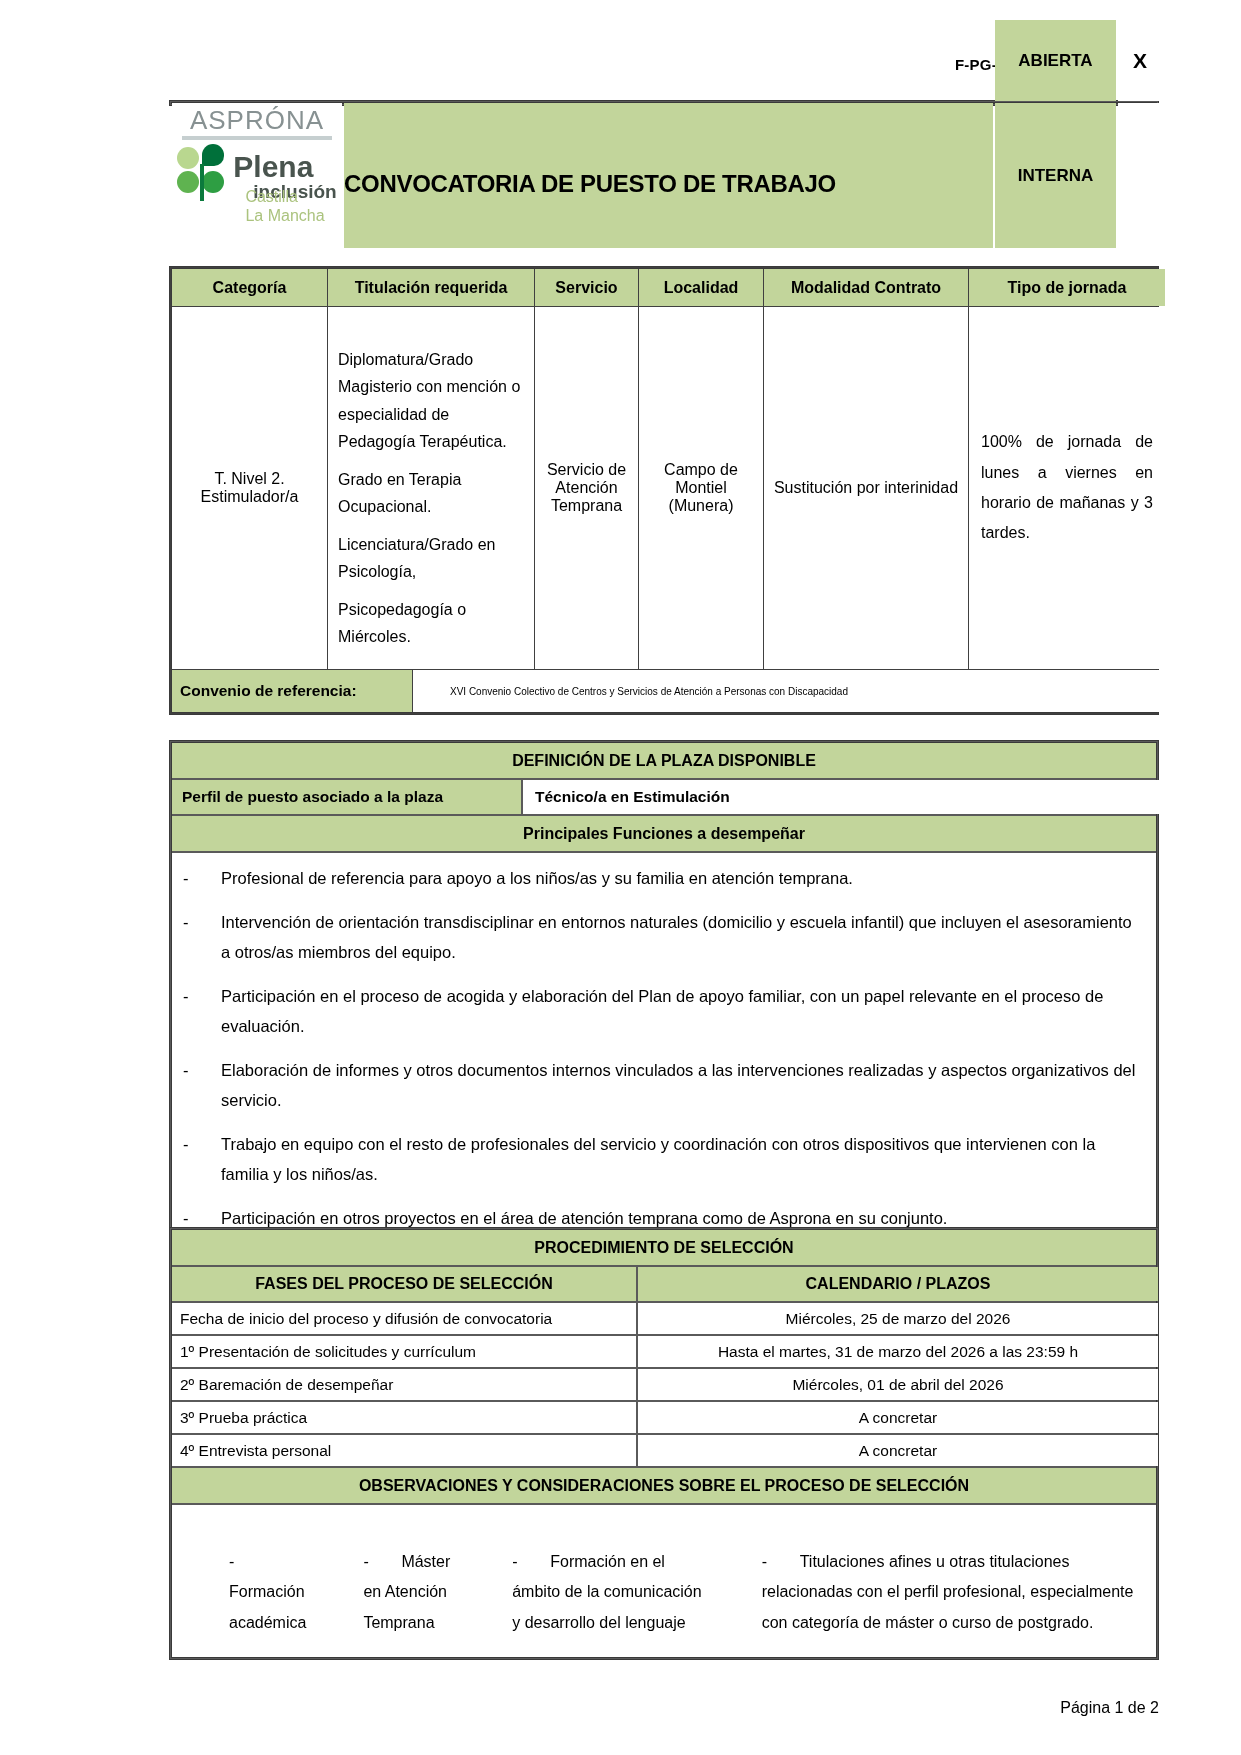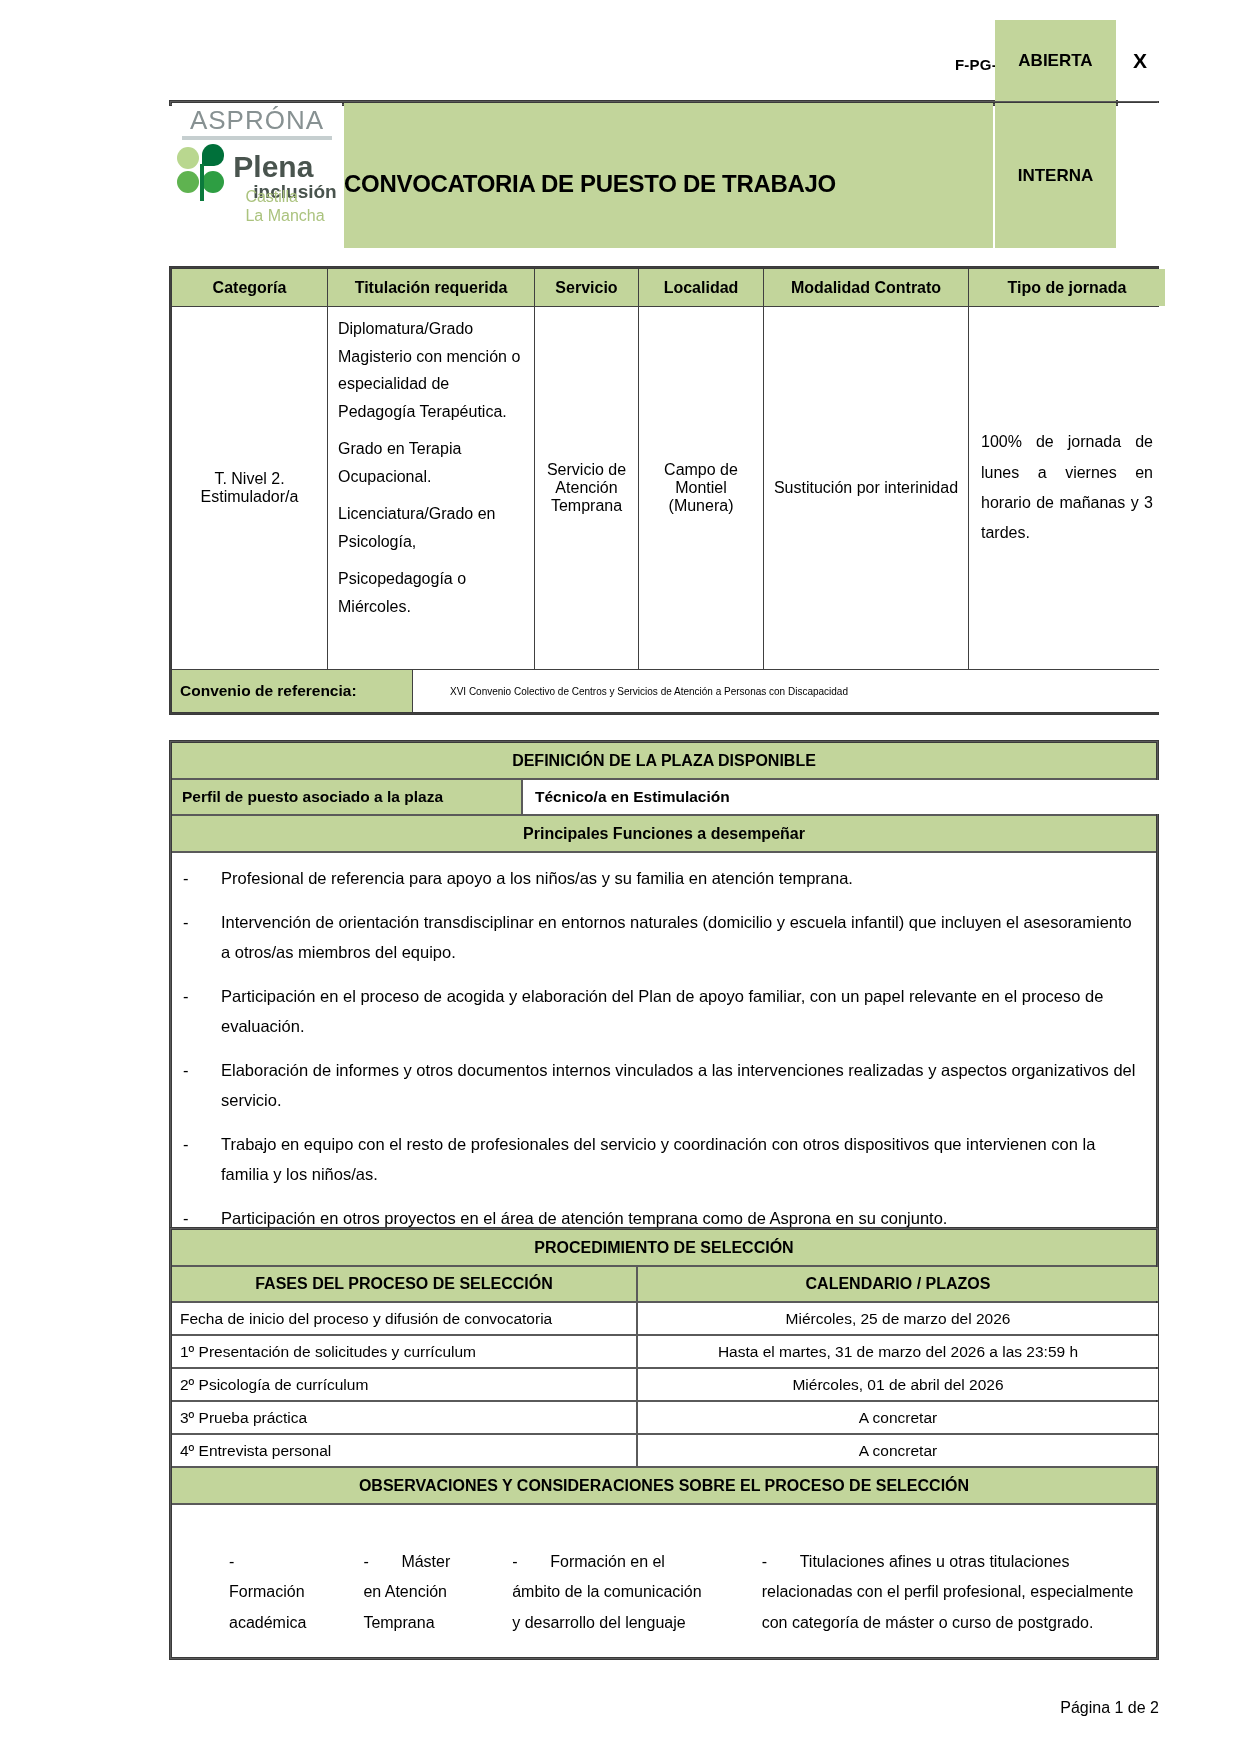--- a/index.html
+++ b/index.html
@@ -46,21 +46,21 @@
   .r1{height:62px;} .r2{height:81px;}
 
   
   #job-table{top:266px;background:#404040;gap:1px;}
   #job-table .row{gap:1px;}
   .jt-cols{grid-template-columns:155px 206px 103px 124px 204px 196px;}
   .jt-head{height:37px;}
   .jt-head .cell{font-weight:bold;font-size:16px;justify-content:center;text-align:center;padding:2px;}
   .jt-body{height:362px;}
   .jt-body .cell{font-size:16px;justify-content:center;text-align:center;padding:4px 8px;}
-  .cell.titulacion{flex-direction:column;align-items:flex-start;justify-content:flex-start;
+  .cell.titulacion{flex-direction:column;align-items:flex-start;justify-content:flex-end;
     text-align:left;padding:8px 10px;}
   .cell.titulacion p{margin:0 0 10px 0;line-height:1.72;}
   .cell.jornada{text-align:justify;padding:6px 12px;}
   .cell.jornada span{text-align:justify;text-align-last:left;line-height:1.9;width:100%;}
   .conv-cols{grid-template-columns:240px 748px;height:42px;}
   .conv-label{font-weight:bold;font-size:15.5px;padding-left:8px;}
   .conv-value{font-size:10px;padding-left:37px;}
 
   
   #definicion{top:740px;}
@@ -203,21 +203,21 @@
     </div>
     <div class="row proc-cols proc-row">
       <div class="cell fase">Fecha de inicio del proceso y difusión de convocatoria</div>
       <div class="cell plazo">Miércoles, 25 de marzo del 2026</div>
     </div>
     <div class="row proc-cols proc-row">
       <div class="cell fase">1º Presentación de solicitudes y currículum</div>
       <div class="cell plazo">Hasta el martes, 31 de marzo del 2026 a las 23:59 h</div>
     </div>
     <div class="row proc-cols proc-row">
-      <div class="cell fase">2º Psicología de currículum</div>
+      <div class="cell fase">2º Baremación de desempeñar</div>
       <div class="cell plazo">Miércoles, 01 de abril del 2026</div>
     </div>
     <div class="row proc-cols proc-row">
       <div class="cell fase">3º Prueba práctica</div>
       <div class="cell plazo">A concretar</div>
     </div>
     <div class="row proc-cols proc-row">
       <div class="cell fase">4º Entrevista personal</div>
       <div class="cell plazo">A concretar</div>
     </div>

